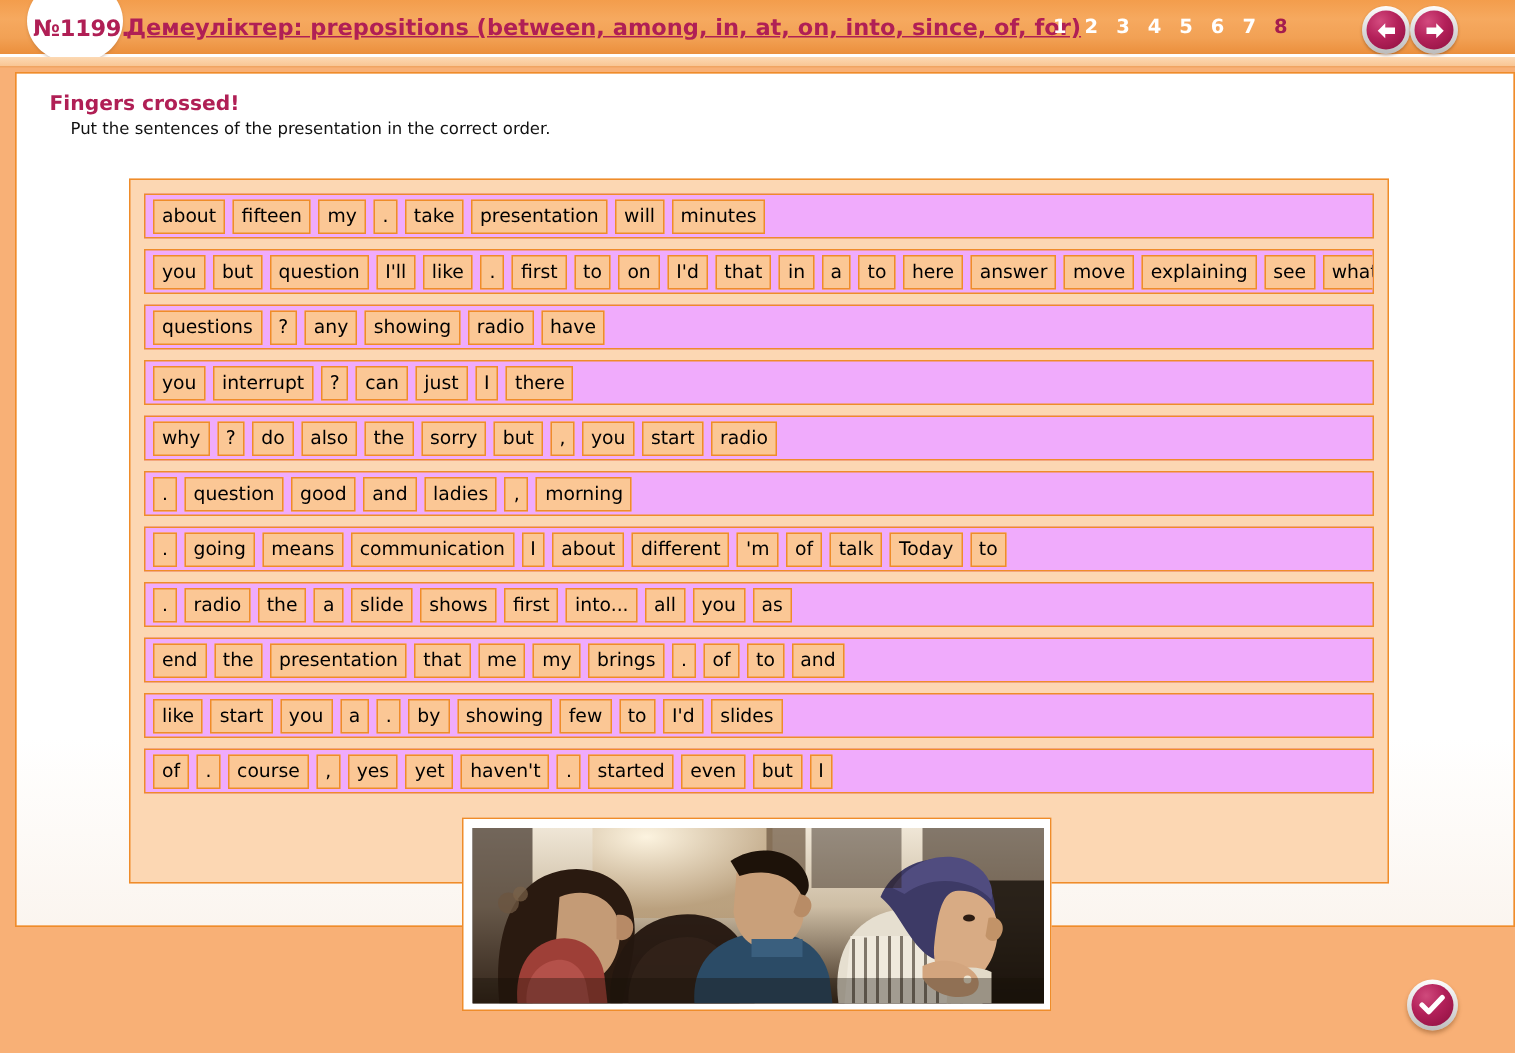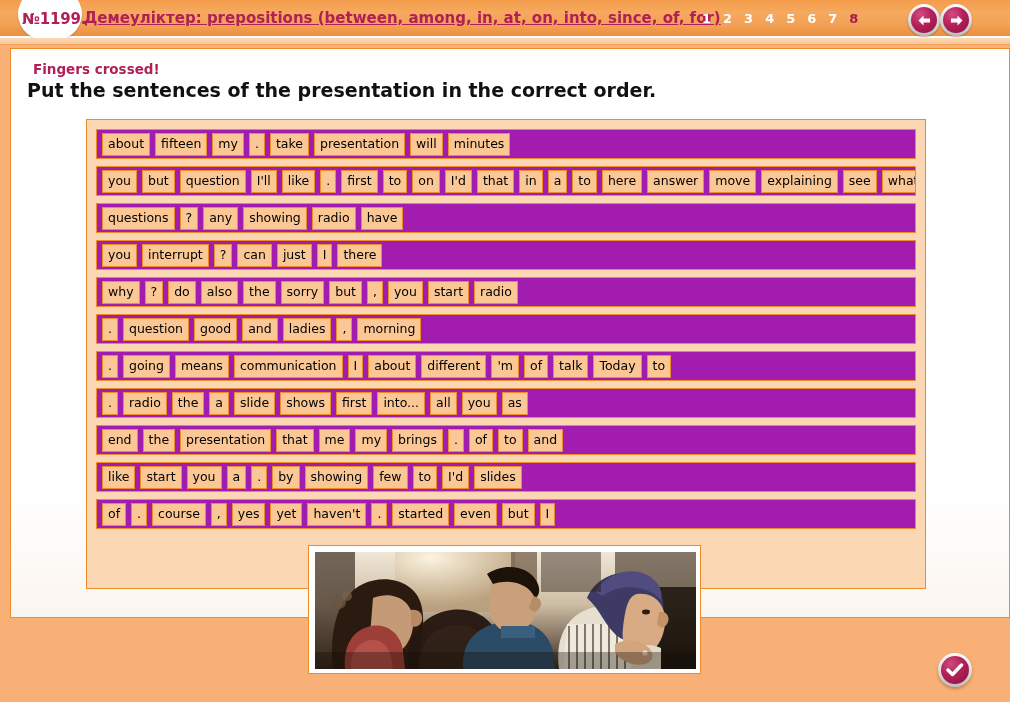--- a/index.html
+++ b/index.html
@@ -108,23 +108,23 @@
 
   #instr-line1 {
     position: absolute;
     left: 22px; top: 12px;
     font-size: 13.5px;
     font-weight: bold;
     color: #b01f55;
   }
   #instr-line2 {
     position: absolute;
-    left: 16px; top: 30px;
-    font-size: 19px;
-    font-weight: bold;
+    left: 36px; top: 30px;
+    font-size: 11px;
+    font-weight: normal;
     color: #111111;
   }
   #instr-line3 {
     position: absolute;
     left: 22px; top: 48px;
     font-size: 13.5px;
     font-weight: bold;
     color: #111111;
   }
 
@@ -132,21 +132,21 @@
   #panel {
     position: absolute;
     left: 75px; top: 70px;
     width: 840px; height: 470px;
     background: #fcd7b3;
     border: 1px solid #ef8c2a;
     padding: 9px;
   }
   #rows { display: flex; flex-direction: column; gap: 7px; }
   .row {
-    background: #a21caf;
+    background: #f0abfc;
     border: 1px solid #ef8c2a;
     height: 30px;
     padding: 3px 5px;
     display: flex;
     align-items: center;
     gap: 5px;
     overflow: hidden;
   }
   .tile {
     background: #fbc795;

